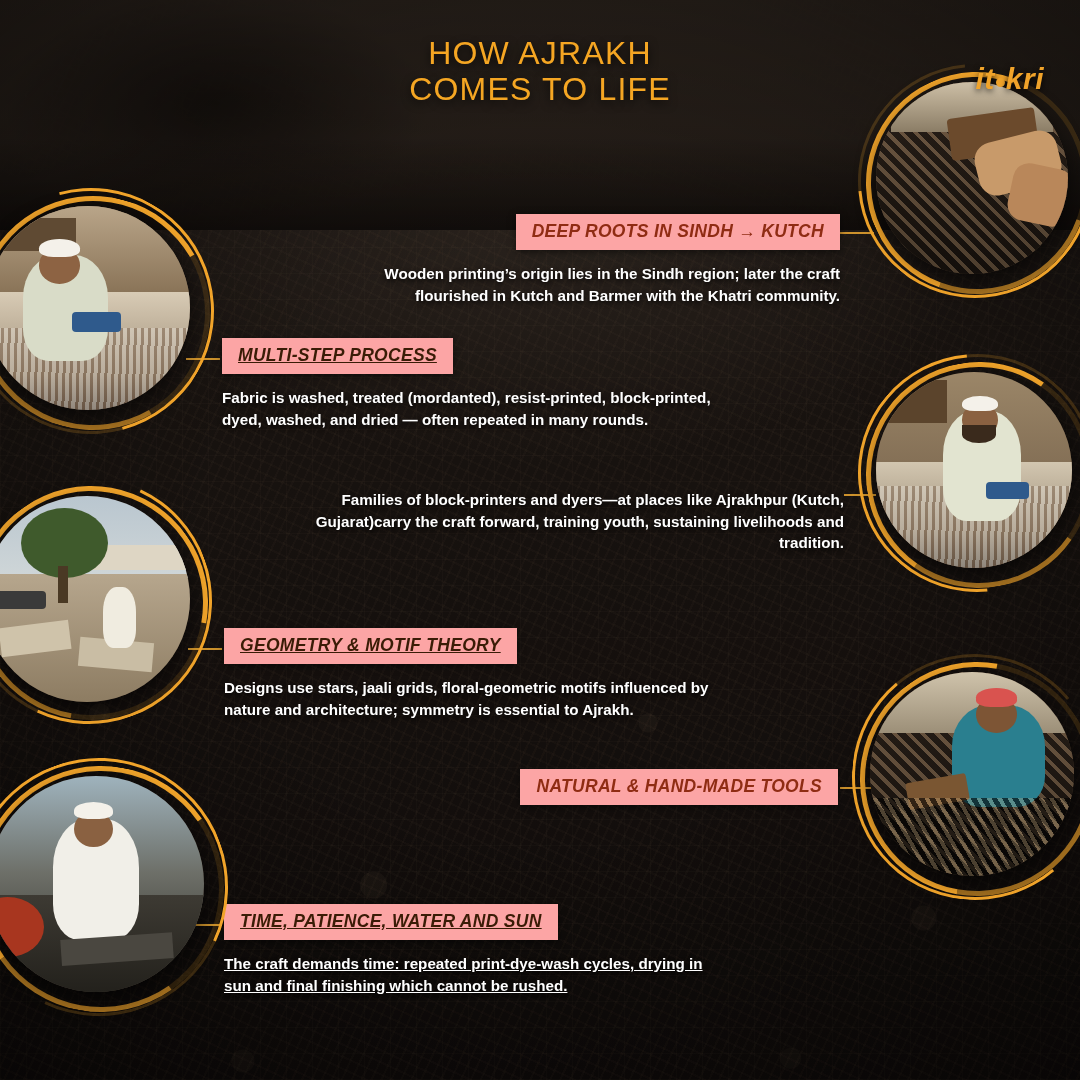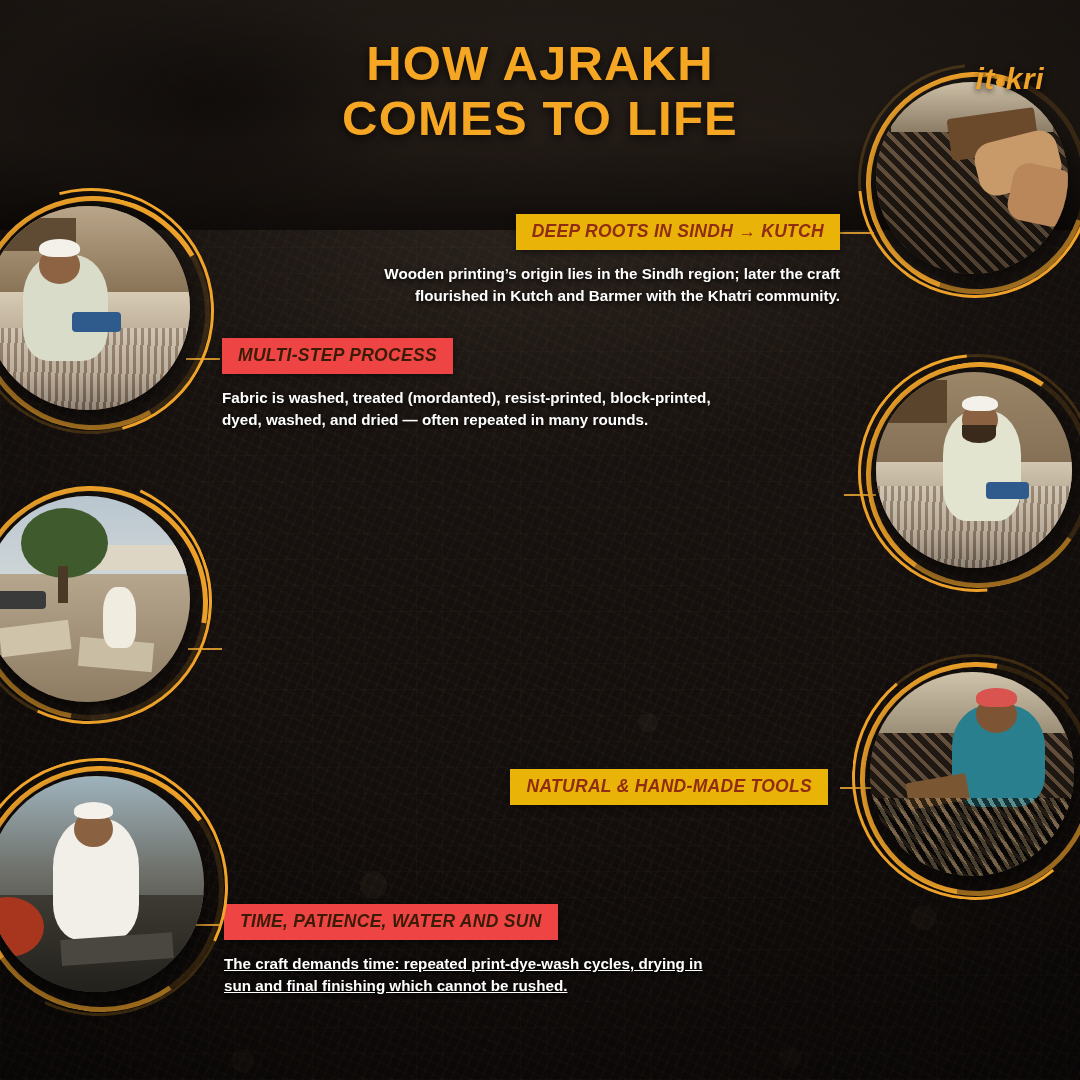--- a/index.html
+++ b/index.html
@@ -70,22 +70,22 @@
 
   
   .title-block {
     position: absolute;
     left: 0; top: 36px;
     width: 1080px;
     text-align: center;
     z-index: 20;
   }
   .title-line {
-    font-size: 49px;
-    font-weight: 700;
+    font-size: 32px;
+    font-weight: 400;
     letter-spacing: 1.2px;
     color: #f5a623;
     line-height: 1.12;
     text-shadow: 0 3px 10px rgba(0,0,0,0.75);
   }
 
   
   .brand {
     position: absolute;
     right: 36px; top: 42px;
@@ -110,27 +110,28 @@
   
   .entry { position: absolute; z-index: 18; }
   .tag {
     display: inline-block;
     padding: 7px 16px 8px 16px;
     font-size: 17.5px;
     font-weight: 800;
     font-style: italic;
     letter-spacing: 0.3px;
     color: #8f2c13;
-    background: #eab308;
+    background: #fca5a5;
     box-shadow: 0 2px 7px rgba(0,0,0,0.5);
     white-space: nowrap;
   }
   .tag.amber {
-    background: #ef4444;
+    background: #fca5a5;
     color: #3a1c06;
+    text-decoration: underline;
   }
   .body {
     margin-top: 13px;
     font-size: 15.2px;
     font-weight: 700;
     line-height: 1.42;
     color: #ffffff;
     text-shadow: 0 2px 5px rgba(0,0,0,0.85);
   }
   .align-right { text-align: right; }
@@ -314,24 +315,29 @@
     <span class="tag">DEEP ROOTS IN SINDH → KUTCH</span>
     <div class="body" style="padding-left:60px;">Wooden printing’s origin lies in the Sindh region; later the craft flourished in Kutch and Barmer with the Khatri community.</div>
   </div>
 
   <div class="entry align-left" style="left:222px; top:338px; width:600px;">
     <span class="tag amber">MULTI-STEP PROCESS</span>
     <div class="body" style="padding-right:90px;">Fabric is washed, treated (mordanted), resist-printed, block-printed, dyed, washed, and dried — often repeated in many rounds.</div>
   </div>
 
   <div class="entry align-right" style="left:250px; top:476px; width:594px;">
-  </div>
-
-
-  <div class="entry align-right" style="left:238px; top:769px; width:590px;">
+    <div class="body" style="padding-left:60px;">Families of block-printers and dyers—at places like Ajrakhpur (Kutch, Gujarat)carry the craft forward, training youth, sustaining livelihoods and tradition.</div>
+  </div>
+
+  <div class="entry align-left" style="left:224px; top:628px; width:600px;">
+    <span class="tag amber">GEOMETRY &amp; MOTIF THEORY</span>
+    <div class="body" style="padding-right:90px;">Designs use stars, jaali grids, floral-geometric motifs influenced by nature and architecture; symmetry is essential to Ajrakh.</div>
+  </div>
+
+  <div class="entry align-right" style="left:248px; top:769px; width:590px;">
     <span class="tag">NATURAL &amp; HAND-MADE TOOLS</span>
   </div>
 
   <div class="entry align-left" style="left:224px; top:904px; width:600px;">
     <span class="tag amber">TIME, PATIENCE, WATER AND SUN</span>
     <div class="body" style="padding-right:100px;text-decoration:underline;">The craft demands time: repeated print-dye-wash cycles, drying in sun and final finishing which cannot be rushed.</div>
   </div>
 
 </div>
 

